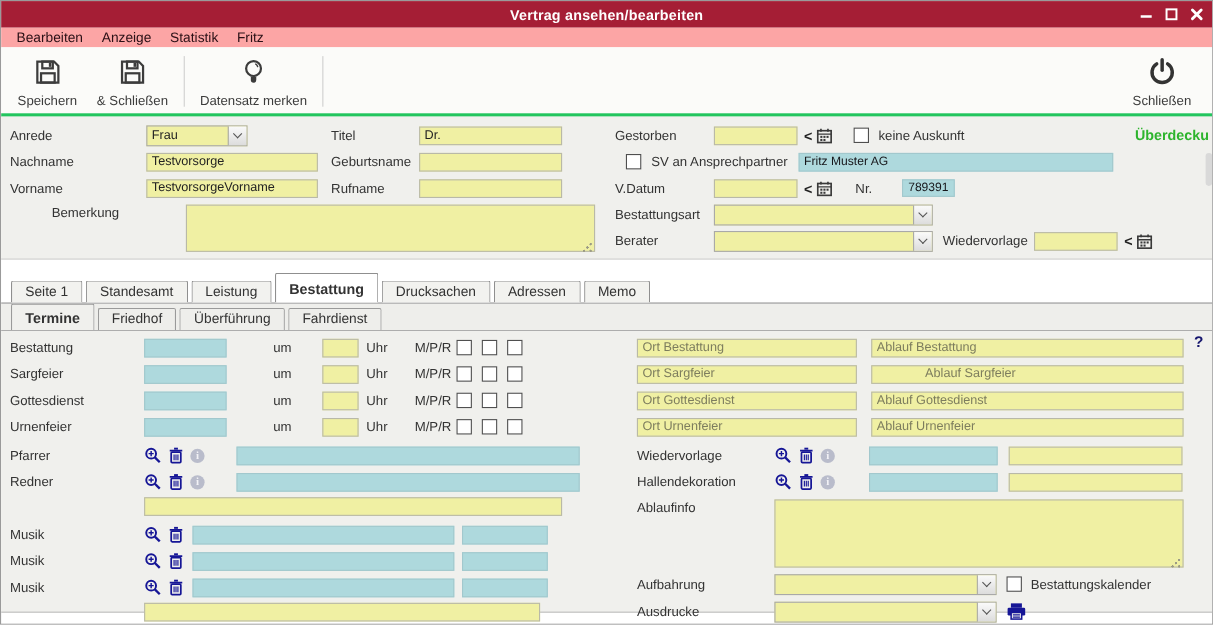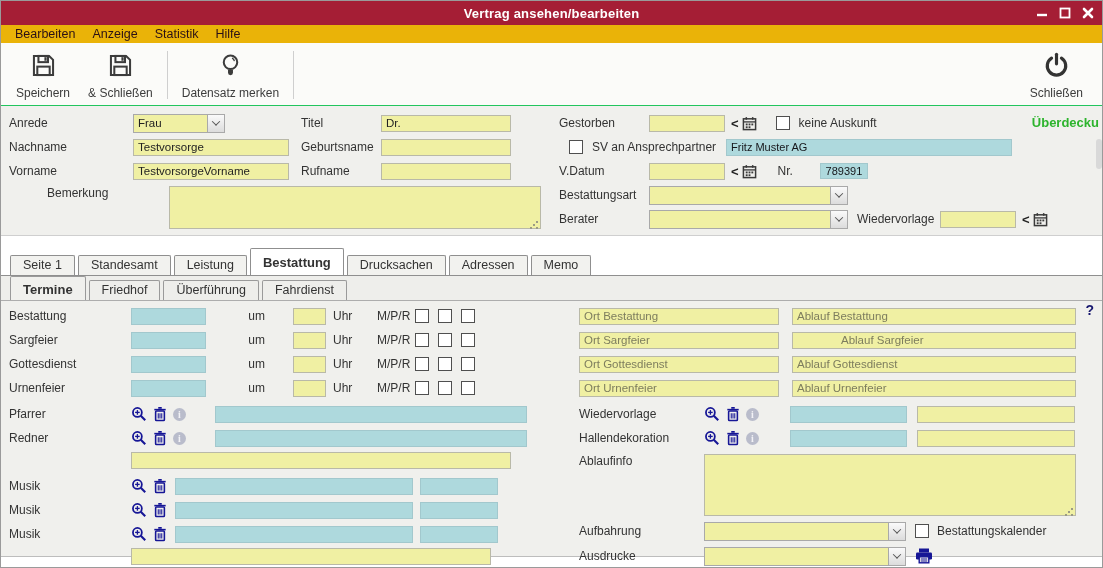--- a/index.html
+++ b/index.html
@@ -11,26 +11,26 @@
 
   
   .titlebar { position:relative; height:24px; background:#a51e35; display:flex;
               align-items:center; justify-content:center; }
   .titlebar .title { color:#fff; font-weight:bold; font-size:13px; letter-spacing:.2px; }
   .win-controls { position:absolute; right:8px; top:0; height:100%; display:flex;
                   align-items:center; gap:11px; }
   .win-btn { display:flex; align-items:center; justify-content:center; cursor:default; }
 
   
-  .menubar { height:18px; background:#eab308; display:flex; align-items:center;
+  .menubar { height:18px; background:#fca5a5; display:flex; align-items:center;
              padding-left:14px; gap:17px; }
   .menu-item { color:#2a1016; font-size:12.5px; }
 
   
-  .toolbar { height:63px; background:#fbfbf9; border-bottom:1px solid #22c55e;
+  .toolbar { height:63px; background:#fbfbf9; border-bottom:3px solid #22c55e;
              display:flex; align-items:stretch; padding:3px 10px 1px 6px; }
   .tool-btn { display:flex; flex-direction:column; align-items:center;
               justify-content:space-between; padding:6px 9px 4px; color:#3c3c3c; }
   .tool-btn .tb-label { font-size:12px; white-space:nowrap; }
   .tool-sep { width:1px; background:#cfcfcf; margin:5px 5px; }
   .tool-spring { flex:1; }
 
   
   .header-form { position:relative; height:130px; background:#f0f0ed;
                  border-bottom:1px solid #cfcfcf; display:flex; padding:5px 0 4px 8px; }
@@ -134,21 +134,21 @@
             <path d="M2 2 L10 10 M10 2 L2 10" stroke="#fff" stroke-width="2.6" stroke-linecap="round"></path>
           </svg>
       </span>
     </div>
   </div>
 
   <div class="menubar">
     <span class="menu-item">Bearbeiten</span>
     <span class="menu-item">Anzeige</span>
     <span class="menu-item">Statistik</span>
-    <span class="menu-item">Hilfe</span>
+    <span class="menu-item">Fritz</span>
   </div>
 
   <div class="toolbar">
     <div class="tool-btn">
       <span>
         <svg width="27" height="27" viewBox="0 0 24 24">
             <path d="M3.5 3.5 H17 L20.5 7 V20.5 H3.5 Z" fill="none" stroke="#3c3c3c" stroke-width="1.8"></path>
             <rect x="7.5" y="3.5" width="8.5" height="5.5" fill="none" stroke="#3c3c3c" stroke-width="1.8"></rect>
             <rect x="12.8" y="4.6" width="2" height="3.2" fill="#3c3c3c"></rect>
             <rect x="6.5" y="13" width="11" height="7.5" fill="none" stroke="#3c3c3c" stroke-width="1.8"></rect>

